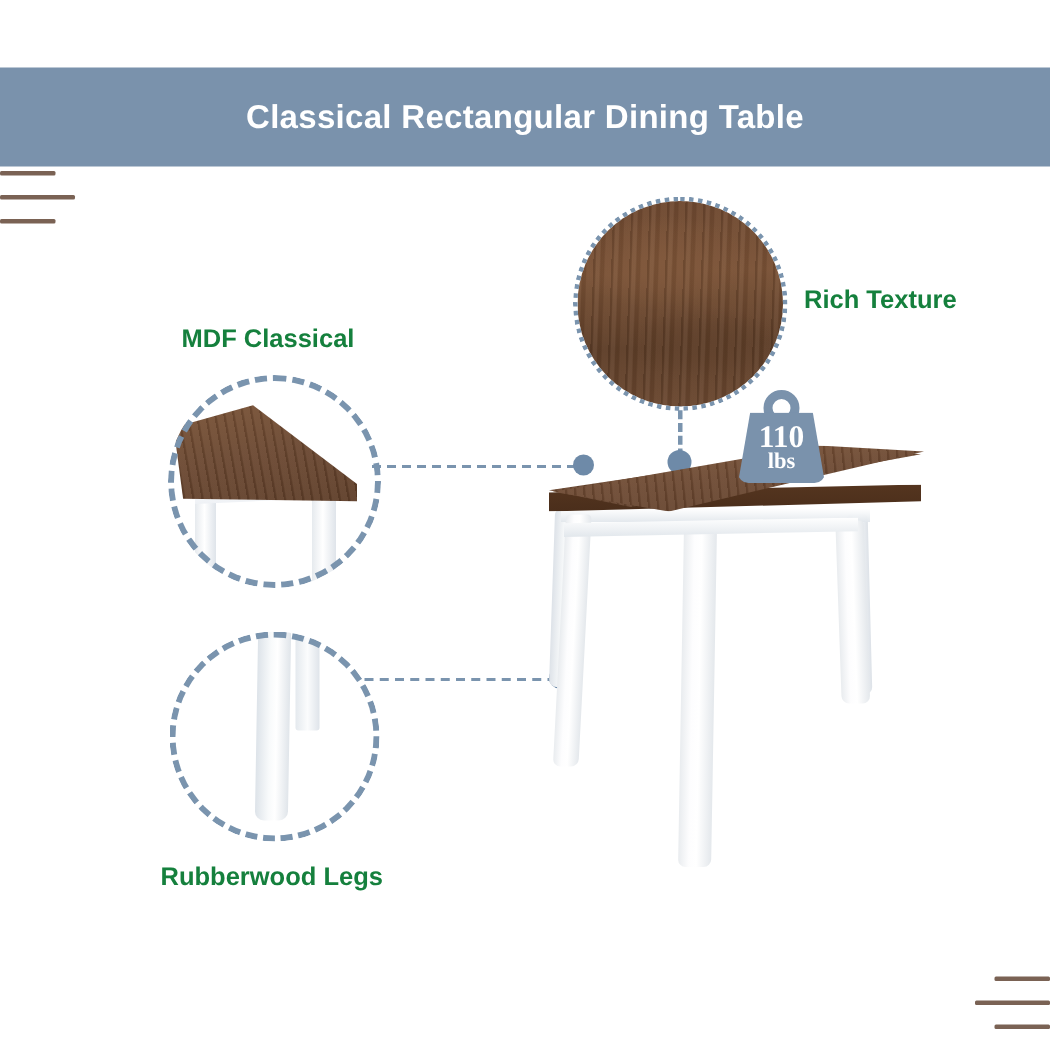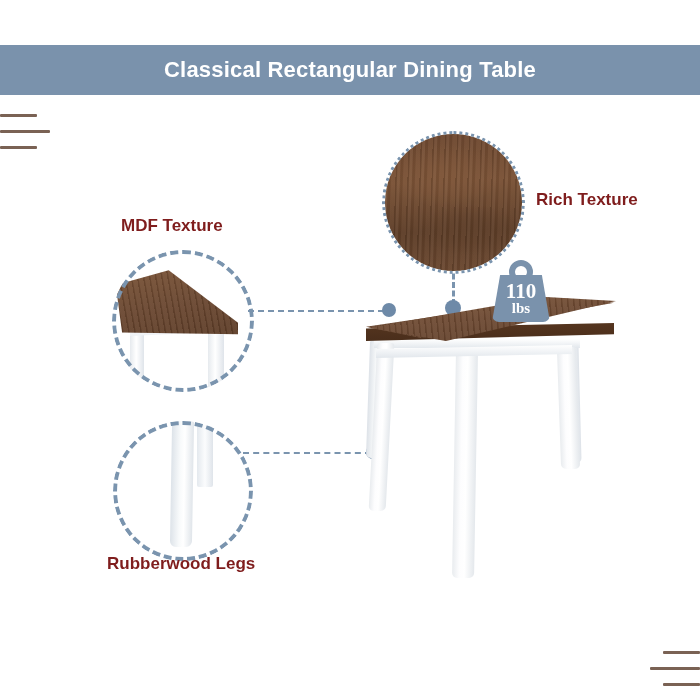--- a/index.html
+++ b/index.html
@@ -17,21 +17,21 @@
     height: 700px;
     background: #ffffff;
     overflow: hidden;
   }
   
   .header-bar {
     position: absolute;
     left: 0;
     top: 45px;
     width: 700px;
-    height: 50px;
+    height: 66px;
     background: #7a92ac;
     display: flex;
     align-items: center;
     justify-content: center;
   }
   .header-title {
     color: #ffffff;
     font-size: 22px;
     font-weight: bold;
     letter-spacing: 0.2px;
@@ -41,21 +41,21 @@
   
   .rule {
     position: absolute;
     height: 3px;
     background: #7a6254;
     border-radius: 1px;
   }
   
   .callout-label {
     position: absolute;
-    color: #7f1d1d;
+    color: #15803d;
     font-size: 17px;
     font-weight: bold;
     font-family: "Liberation Sans", sans-serif;
     white-space: nowrap;
   }
   
   .detail-circle {
     position: absolute;
     border-radius: 50%;
     box-sizing: border-box;
@@ -217,21 +217,21 @@
     <div style="position:absolute; left:19px; top:0px; width:24px; height:24px;
                 border:6px solid #7a92ac; border-radius:50%; box-sizing:border-box;"></div>
 
     <div style="position:absolute; left:2px; top:15px; width:58px; height:47px;
                 background:#7a92ac; border-radius:7px;
                 clip-path: polygon(14% 0%, 86% 0%, 100% 100%, 0% 100%);"></div>
     <div class="weight-text weight-num" style="left:0px; top:21px;">110</div>
     <div class="weight-text weight-unit" style="left:0px; top:41px;">lbs</div>
   </div>
 
-  <div class="callout-label" style="left:121px; top:216px;">MDF Texture</div>
+  <div class="callout-label" style="left:121px; top:216px;">MDF Classical</div>
 
   <div class="detail-circle" style="left:112px; top:250px; width:142px; height:142px;">
 
     <div class="zoom-leg" style="left:18px; top:78px; width:14px; height:64px;"></div>
     <div class="zoom-leg" style="left:96px; top:68px; width:16px; height:74px;"></div>
     <div style="position:absolute; left:18px; top:70px; width:96px; height:16px;
                 background:linear-gradient(180deg,#ffffff 0%,#eef1f5 100%);
                 clip-path: polygon(0% 35%, 100% 0%, 100% 72%, 0% 100%);"></div>
     <div class="zoom-top-face" style="left:0px; top:12px; width:126px; height:82px;
                 clip-path: polygon(3% 28%, 45% 10%, 100% 74%, 100% 88%, 8% 86%);
@@ -244,21 +244,21 @@
   <div class="detail-circle" style="left:113px; top:421px; width:140px; height:140px;">
     <div style="position:absolute; left:58px; top:0px; width:22px; height:126px;
                 background:linear-gradient(90deg,#dde3e9 0%,#f8fafb 40%,#ffffff 60%,#e0e5ea 100%);
                 border-radius:2px 2px 6px 6px; transform: skewX(-1deg);"></div>
     <div style="position:absolute; left:84px; top:4px; width:16px; height:62px;
                 background:linear-gradient(90deg,#e4e9ee 0%,#fbfcfd 50%,#dfe4ea 100%);
                 border-radius:2px;"></div>
     <div class="circle-ring" style="left:0; top:0; width:140px; height:140px;"></div>
   </div>
 
-  <div class="callout-label" style="left:107px; top:554px;">Rubberwood Legs</div>
+  <div class="callout-label" style="left:107px; top:575px;">Rubberwood Legs</div>
 
   <div class="detail-circle" style="left:382px; top:131px; width:143px; height:143px;">
     <div class="texture-disc" style="left:3px; top:3px; width:137px; height:137px;"></div>
     <div class="circle-ring ring-dotted" style="left:0; top:0; width:143px; height:143px;"></div>
   </div>
 
   <div class="callout-label" style="left:536px; top:190px;">Rich Texture</div>
 
 </div>
 

